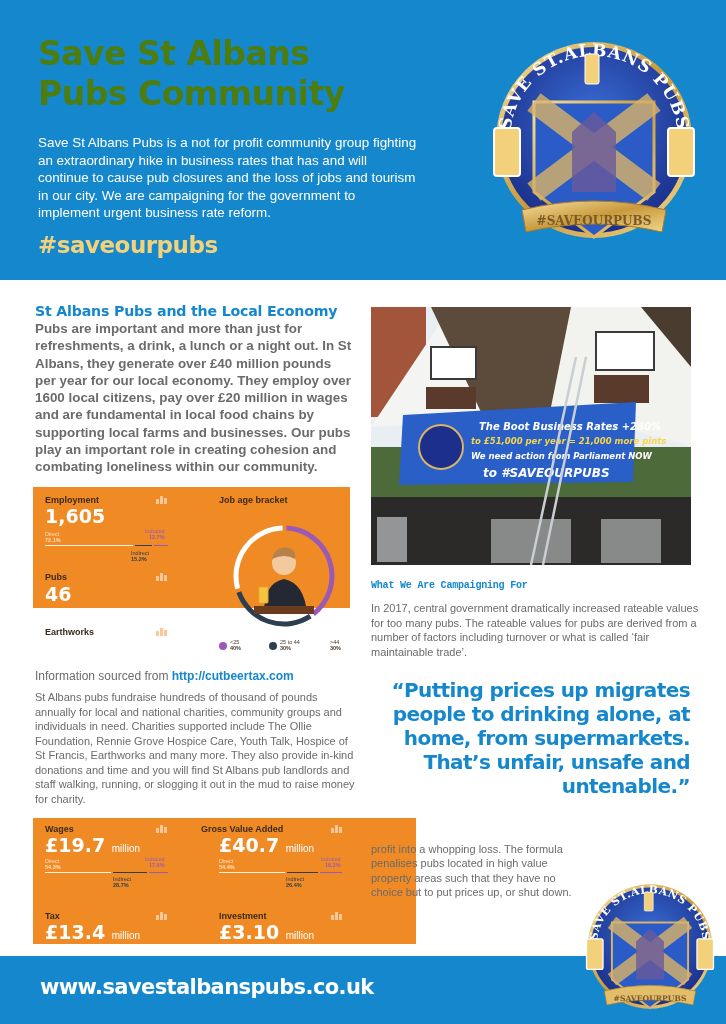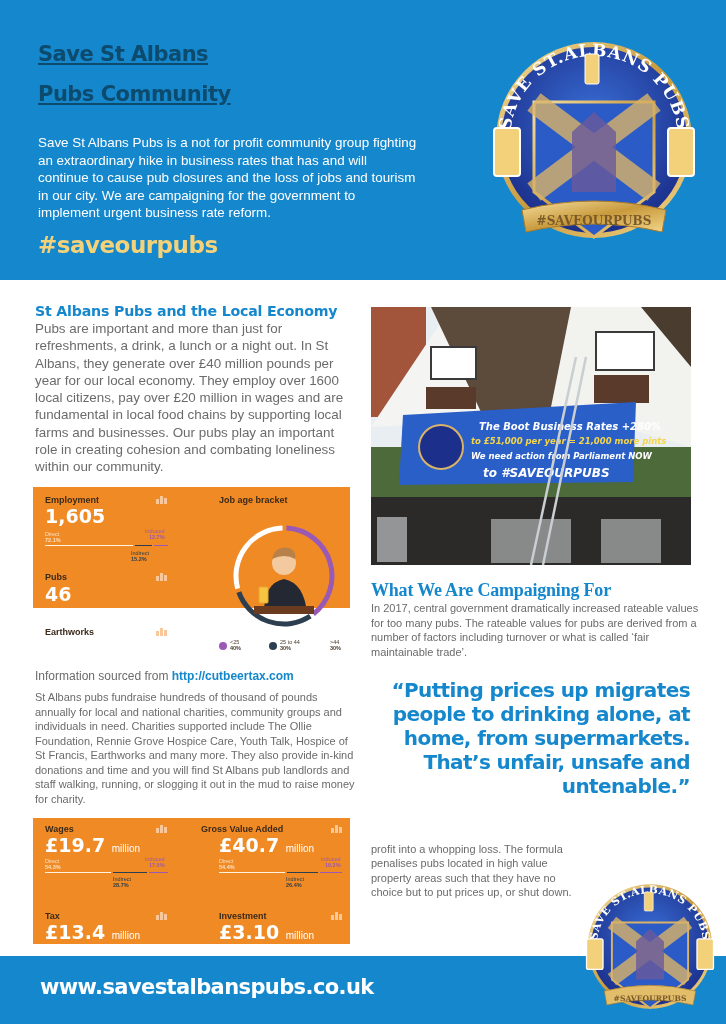--- a/index.html
+++ b/index.html
@@ -1,48 +1,48 @@
 <!DOCTYPE html>
 <html><head>
 <meta charset="utf-8">
 <style>
   * { box-sizing: border-box; margin: 0; padding: 0; }
   html, body { width: 726px; height: 1024px; overflow: hidden; background: #ffffff; }
   body { position: relative; font-family: "Liberation Sans", sans-serif; color: #6b6b6b; }
 
   .header { position: absolute; left: 0; top: 0; width: 726px; height: 280px; background: #1587cc; }
-  .title { position: absolute; left: 38px; top: 34px; width: 400px; color: #0c4a6e; font-family: "DejaVu Sans", sans-serif; font-weight: bold; font-size: 21px; line-height: 40px; letter-spacing: -0.5px; text-decoration: underline; }
+  .title { position: absolute; left: 38px; top: 34px; width: 400px; color: #4d7c0f; font-family: "DejaVu Sans", sans-serif; font-weight: bold; font-size: 33px; line-height: 40px; letter-spacing: -0.5px; }
   .intro { position: absolute; left: 38px; top: 134px; width: 380px; color: #fff; font-size: 13.4px; line-height: 17.6px; }
   .hashtag { position: absolute; left: 38px; top: 232px; color: #f3d27a; font-family: "DejaVu Sans", sans-serif; font-weight: bold; font-size: 23px; letter-spacing: -0.5px; }
 
   .logo-big { position: absolute; left: 482px; top: 32px; width: 224px; height: 230px; }
   .logo-small { position: absolute; left: 578px; top: 878px; width: 144px; height: 146px; z-index: 3; }
 
   .sec1-title { position: absolute; left: 35px; top: 303px; color: #1587cc; font-family: "DejaVu Sans", sans-serif; font-weight: bold; font-size: 14.2px; letter-spacing: -0.2px; }
-  .sec1-body { position: absolute; left: 35px; top: 320px; width: 320px; color: #6b6b6b; font-weight: normal; font-size: 13.4px; line-height: 17.3px; }
+  .sec1-body { position: absolute; left: 35px; top: 320px; width: 320px; color: #6b6b6b; font-weight: bold; font-size: 13.4px; line-height: 17.3px; }
 
   .panel { position: absolute; background: #f08a24; }
   .panel1 { left: 33px; top: 487px; width: 317px; height: 121px; }
-  .panel2 { left: 33px; top: 818px; width: 317px; height: 126px; padding-left: 32px; }
+  .panel2 { left: 33px; top: 818px; width: 383px; height: 126px; padding-left: 32px; }
   .plabel { position: absolute; color: #3a2a1a; font-weight: bold; font-size: 9px; }
   .pvalue { position: absolute; color: #fff; font-weight: bold; font-size: 19px; font-family: "DejaVu Sans", sans-serif; }
   .pvalue .unit { font-size: 10px; font-family: "Liberation Sans", sans-serif; font-weight: normal; }
   .pico { position: absolute; width: 12px; height: 8px; }
   .pico i { position: absolute; bottom: 0; width: 3px; background: #f9c79a; }
   .tiny { position: absolute; font-size: 5.5px; line-height: 6px; }
   .tiny b { display: block; }
   .bar { position: absolute; height: 1px; }
 
   .source { position: absolute; left: 35px; top: 669px; font-size: 12px; color: #6b6b6b; }
   .source a { color: #1587cc; font-weight: bold; text-decoration: none; }
   .sec1-body2 { position: absolute; left: 35px; top: 690px; width: 325px; font-size: 11px; line-height: 14.5px; color: #6b6b6b; }
 
   .photo { position: absolute; left: 371px; top: 307px; width: 320px; height: 258px; overflow: hidden; background: #ddd; }
 
-  .sec2-title { position: absolute; left: 371px; top: 580px; color: #1587cc; font-family: Liberation Serif, serif; font-weight: bold; font-size: 18px; letter-spacing: -0.2px; }
+  .sec2-title { position: absolute; left: 371px; top: 580px; color: #1587cc; font-family: Liberation Mono, monospace; font-weight: bold; font-size: 10px; letter-spacing: -0.2px; }
   .sec2-body { position: absolute; left: 371px; top: 601px; width: 340px; font-size: 11px; line-height: 14.5px; color: #6b6b6b; }
   .quote { position: absolute; left: 376px; top: 678px; width: 314px; text-align: right; color: #1587cc; font-family: "DejaVu Sans", sans-serif; font-weight: bold; font-size: 20px; line-height: 24px; letter-spacing: -0.6px; }
   .sec2-body2 { position: absolute; left: 371px; top: 842px; width: 340px; font-size: 11px; line-height: 14.3px; color: #6b6b6b; }
   .sec2-body2 .narrow { display: block; width: 205px; }
 
   .footer { position: absolute; left: 0; top: 956px; width: 726px; height: 68px; background: #1587cc; }
   .url { position: absolute; left: 40px; top: 975px; color: #fff; font-family: "DejaVu Sans", sans-serif; font-weight: bold; font-size: 21px; letter-spacing: -0.6px; }
 </style>
 </head>
 <body>

